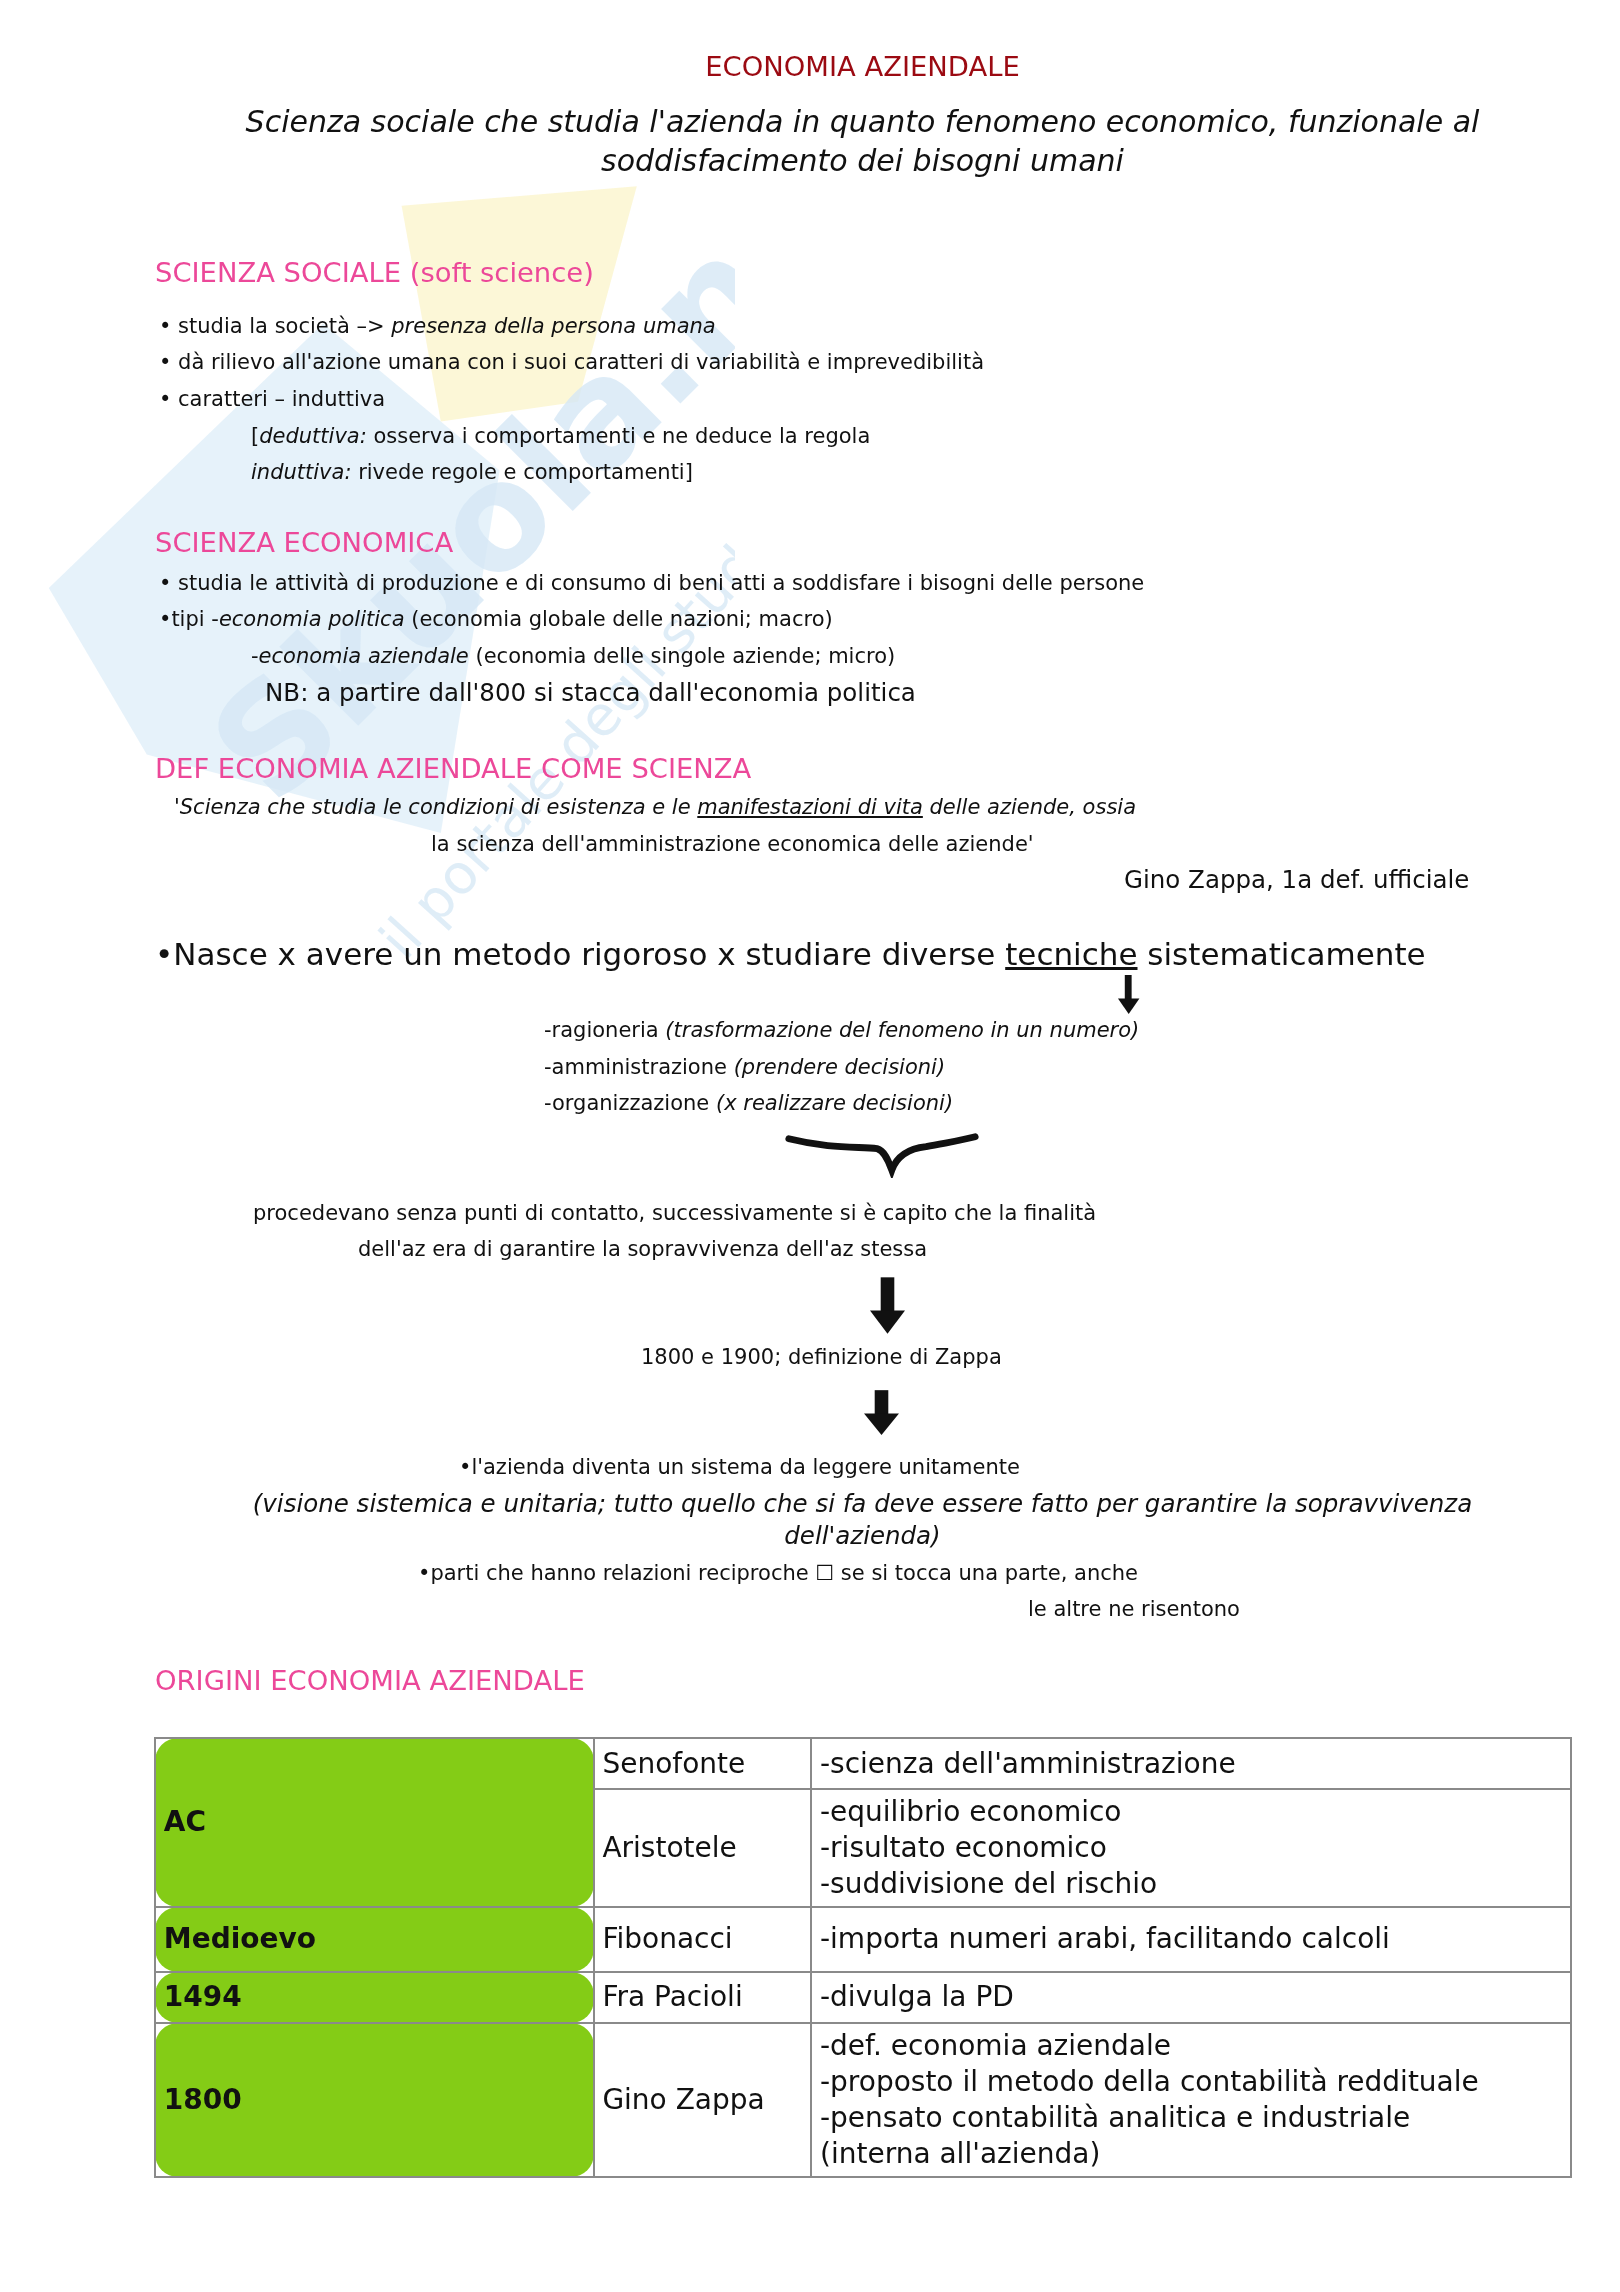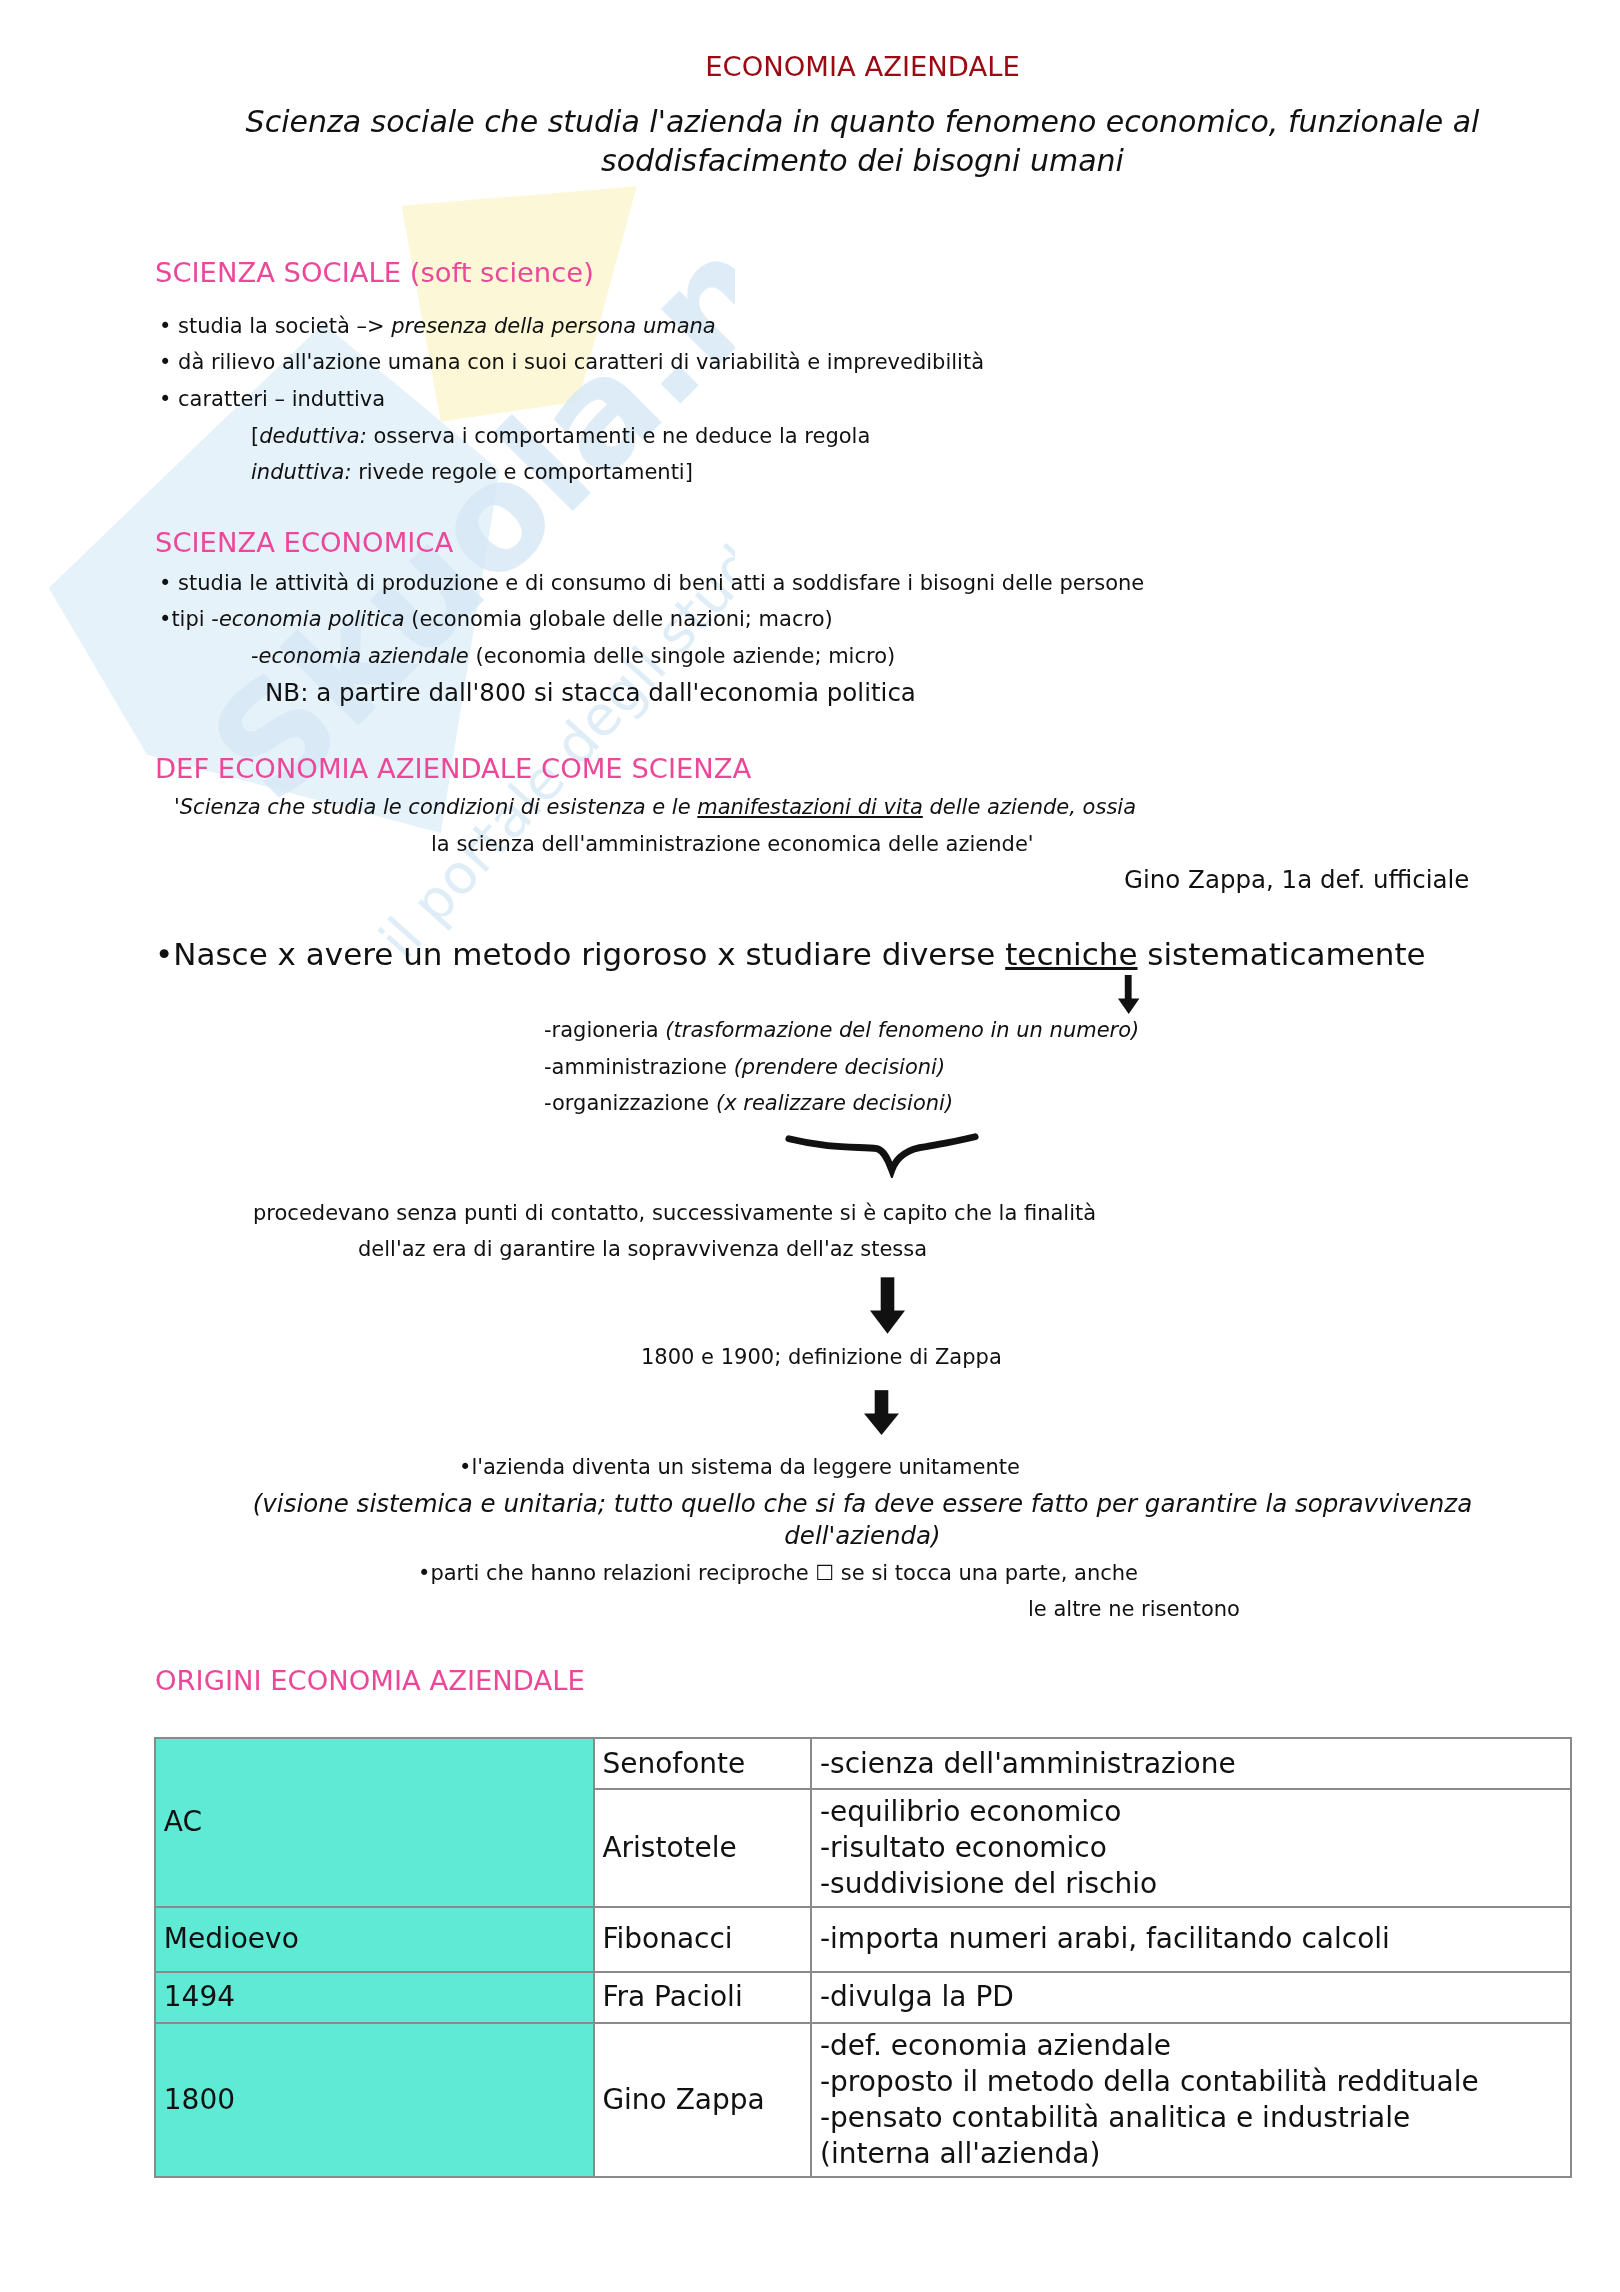--- a/index.html
+++ b/index.html
@@ -15,21 +15,21 @@
     .body-text { font-size: 21px; line-height: 37px; }
     .small { font-size: 24.5px; }
     em { font-style: italic; }
     u { text-decoration: underline; }
     .arrow { position: absolute; }
     table.origins {
       position: absolute; left: 154px; top: 1737px; width: 1418px;
       border-collapse: collapse; font-size: 28px; line-height: 36px;
     }
     table.origins td { border: 2px solid #8a8a8a; padding: 3.9px 7.8px; vertical-align: middle; }
-    table.origins td.era { background: #5eead4; font-weight: normal; width: 421px; }
+    table.origins td.era { background: #84cc16; font-weight: bold; width: 421px; border-radius: 23px; }
     table.origins td.person { width: 200px; }
     table.origins td.desc { }
     .desc-line { display: block; }
   </style>
 </head>
 <body>
 
 <svg class="watermark" viewBox="0 0 720 1050">
   <polygon points="20,450 300,180 480,330 420,700 120,620" fill="#dcecf8" opacity="0.7"></polygon>
   <polygon points="380,60 620,40 560,260 420,280" fill="#fbf3c6" opacity="0.7"></polygon>

